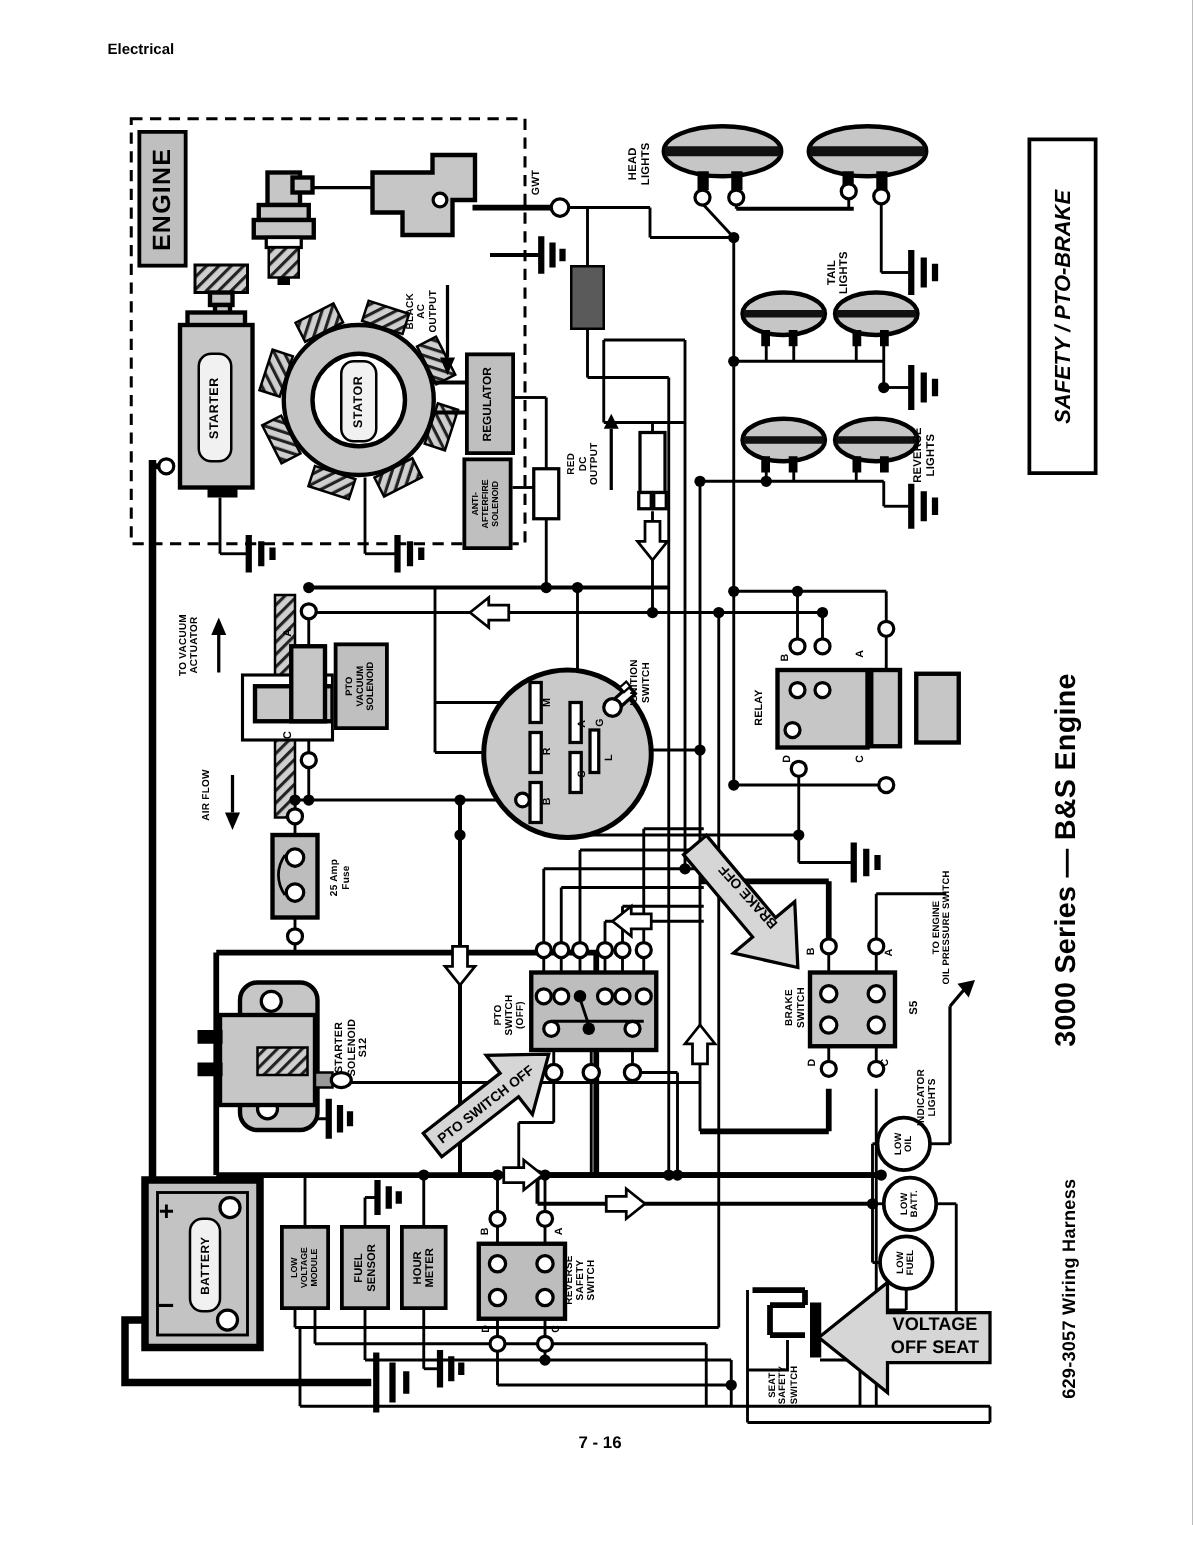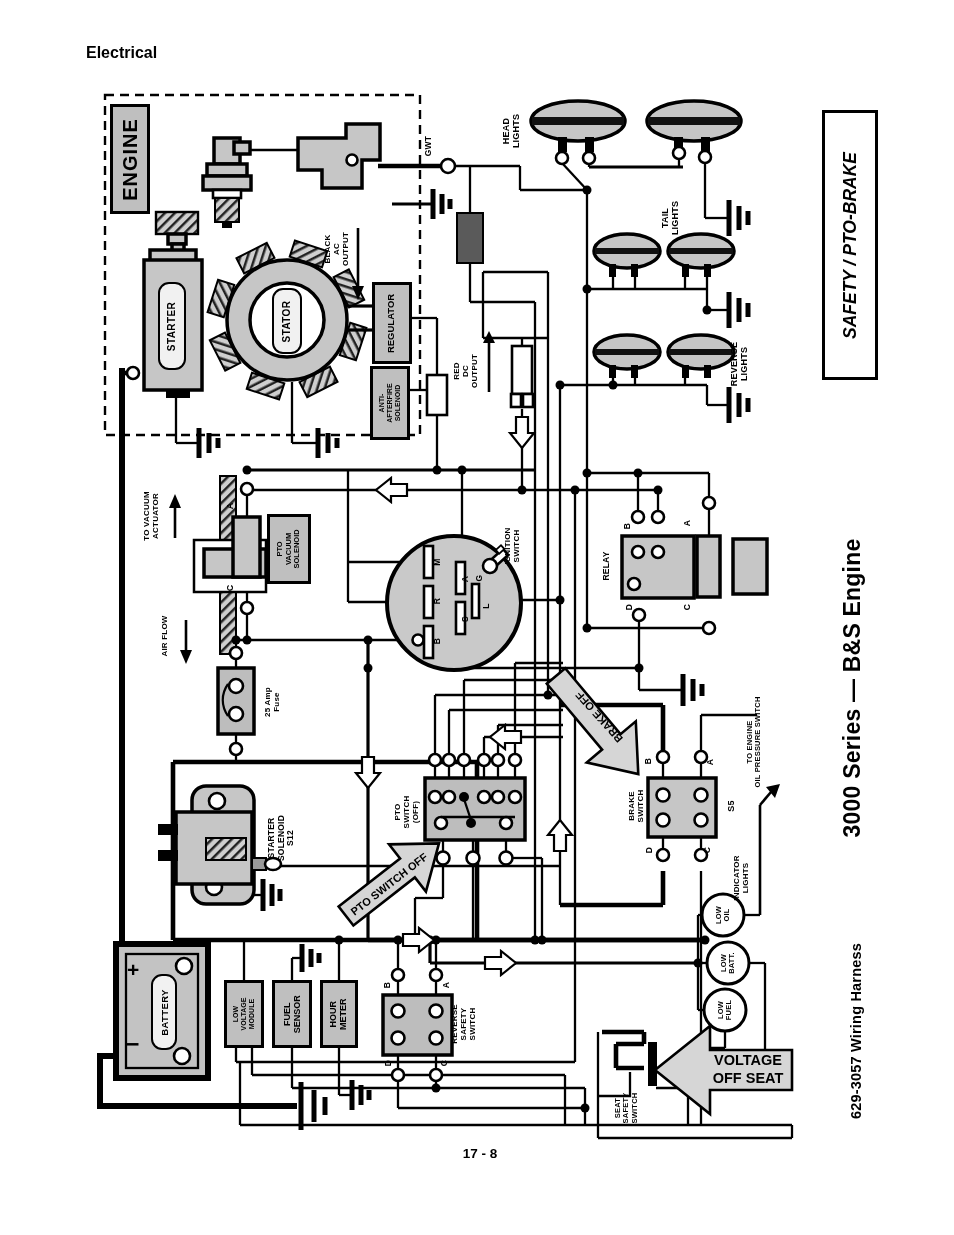--- a/index.html
+++ b/index.html
@@ -578,21 +578,21 @@
   </g>
   <g transform="translate(556,676) rotate(50)">
     <polygon class="ga" points="0,-12 86,-12 86,-32 128,0 86,32 86,12 0,12"></polygon>
   </g>
   <g>
     <polygon class="ga" points="655,1070 710,1026 710,1050 792,1050 792,1090 710,1090 710,1114"></polygon>
   </g>
   <polygon points="780,784 766,787 775,798" fill="#000"></polygon>
 </svg>
 
-<div class="h" style="left:86px;top:44px;font-size:16px">Electrical</div>
+<div class="h" style="left:86px;top:32px;font-size:12px">Electrical</div>
 
 <div class="gbox" style="left:110px;top:104px;width:40px;height:110px">
   <span style="font-size:20px;letter-spacing:1px">ENGINE</span>
 </div>
 <div class="wlabel" style="left:158px;top:282px;width:28px;height:88px">
   <span style="font-size:10px">STARTER</span>
 </div>
 <div class="wlabel" style="left:272px;top:288px;width:30px;height:66px">
   <span style="font-size:10px">STATOR</span>
 </div>
@@ -709,15 +709,15 @@
 SWITCH</div>
 <div class="h" style="left:700px;top:1051px;width:96px;text-align:center;font-size:14.5px;line-height:1.25">VOLTAGE
 OFF SEAT</div>
 
 <div class="safety" style="left:822px;top:110px;width:50px;height:264px">
   <span>SAFETY / PTO-BRAKE</span>
 </div>
 <div class="v" style="left:852px;top:688px;font-size:23px;white-space:nowrap">3000 Series — B&amp;S Engine</div>
 <div class="v" style="left:856px;top:1031px;font-size:14.5px;white-space:nowrap">629-3057 Wiring Harness</div>
 
-<div class="h" style="left:430px;top:1146px;width:100px;text-align:center;font-size:13.5px">17 - 8</div>
+<div class="h" style="left:430px;top:1146px;width:100px;text-align:center;font-size:13.5px">7 - 16</div>
 
 </div>
 
 </body></html>

